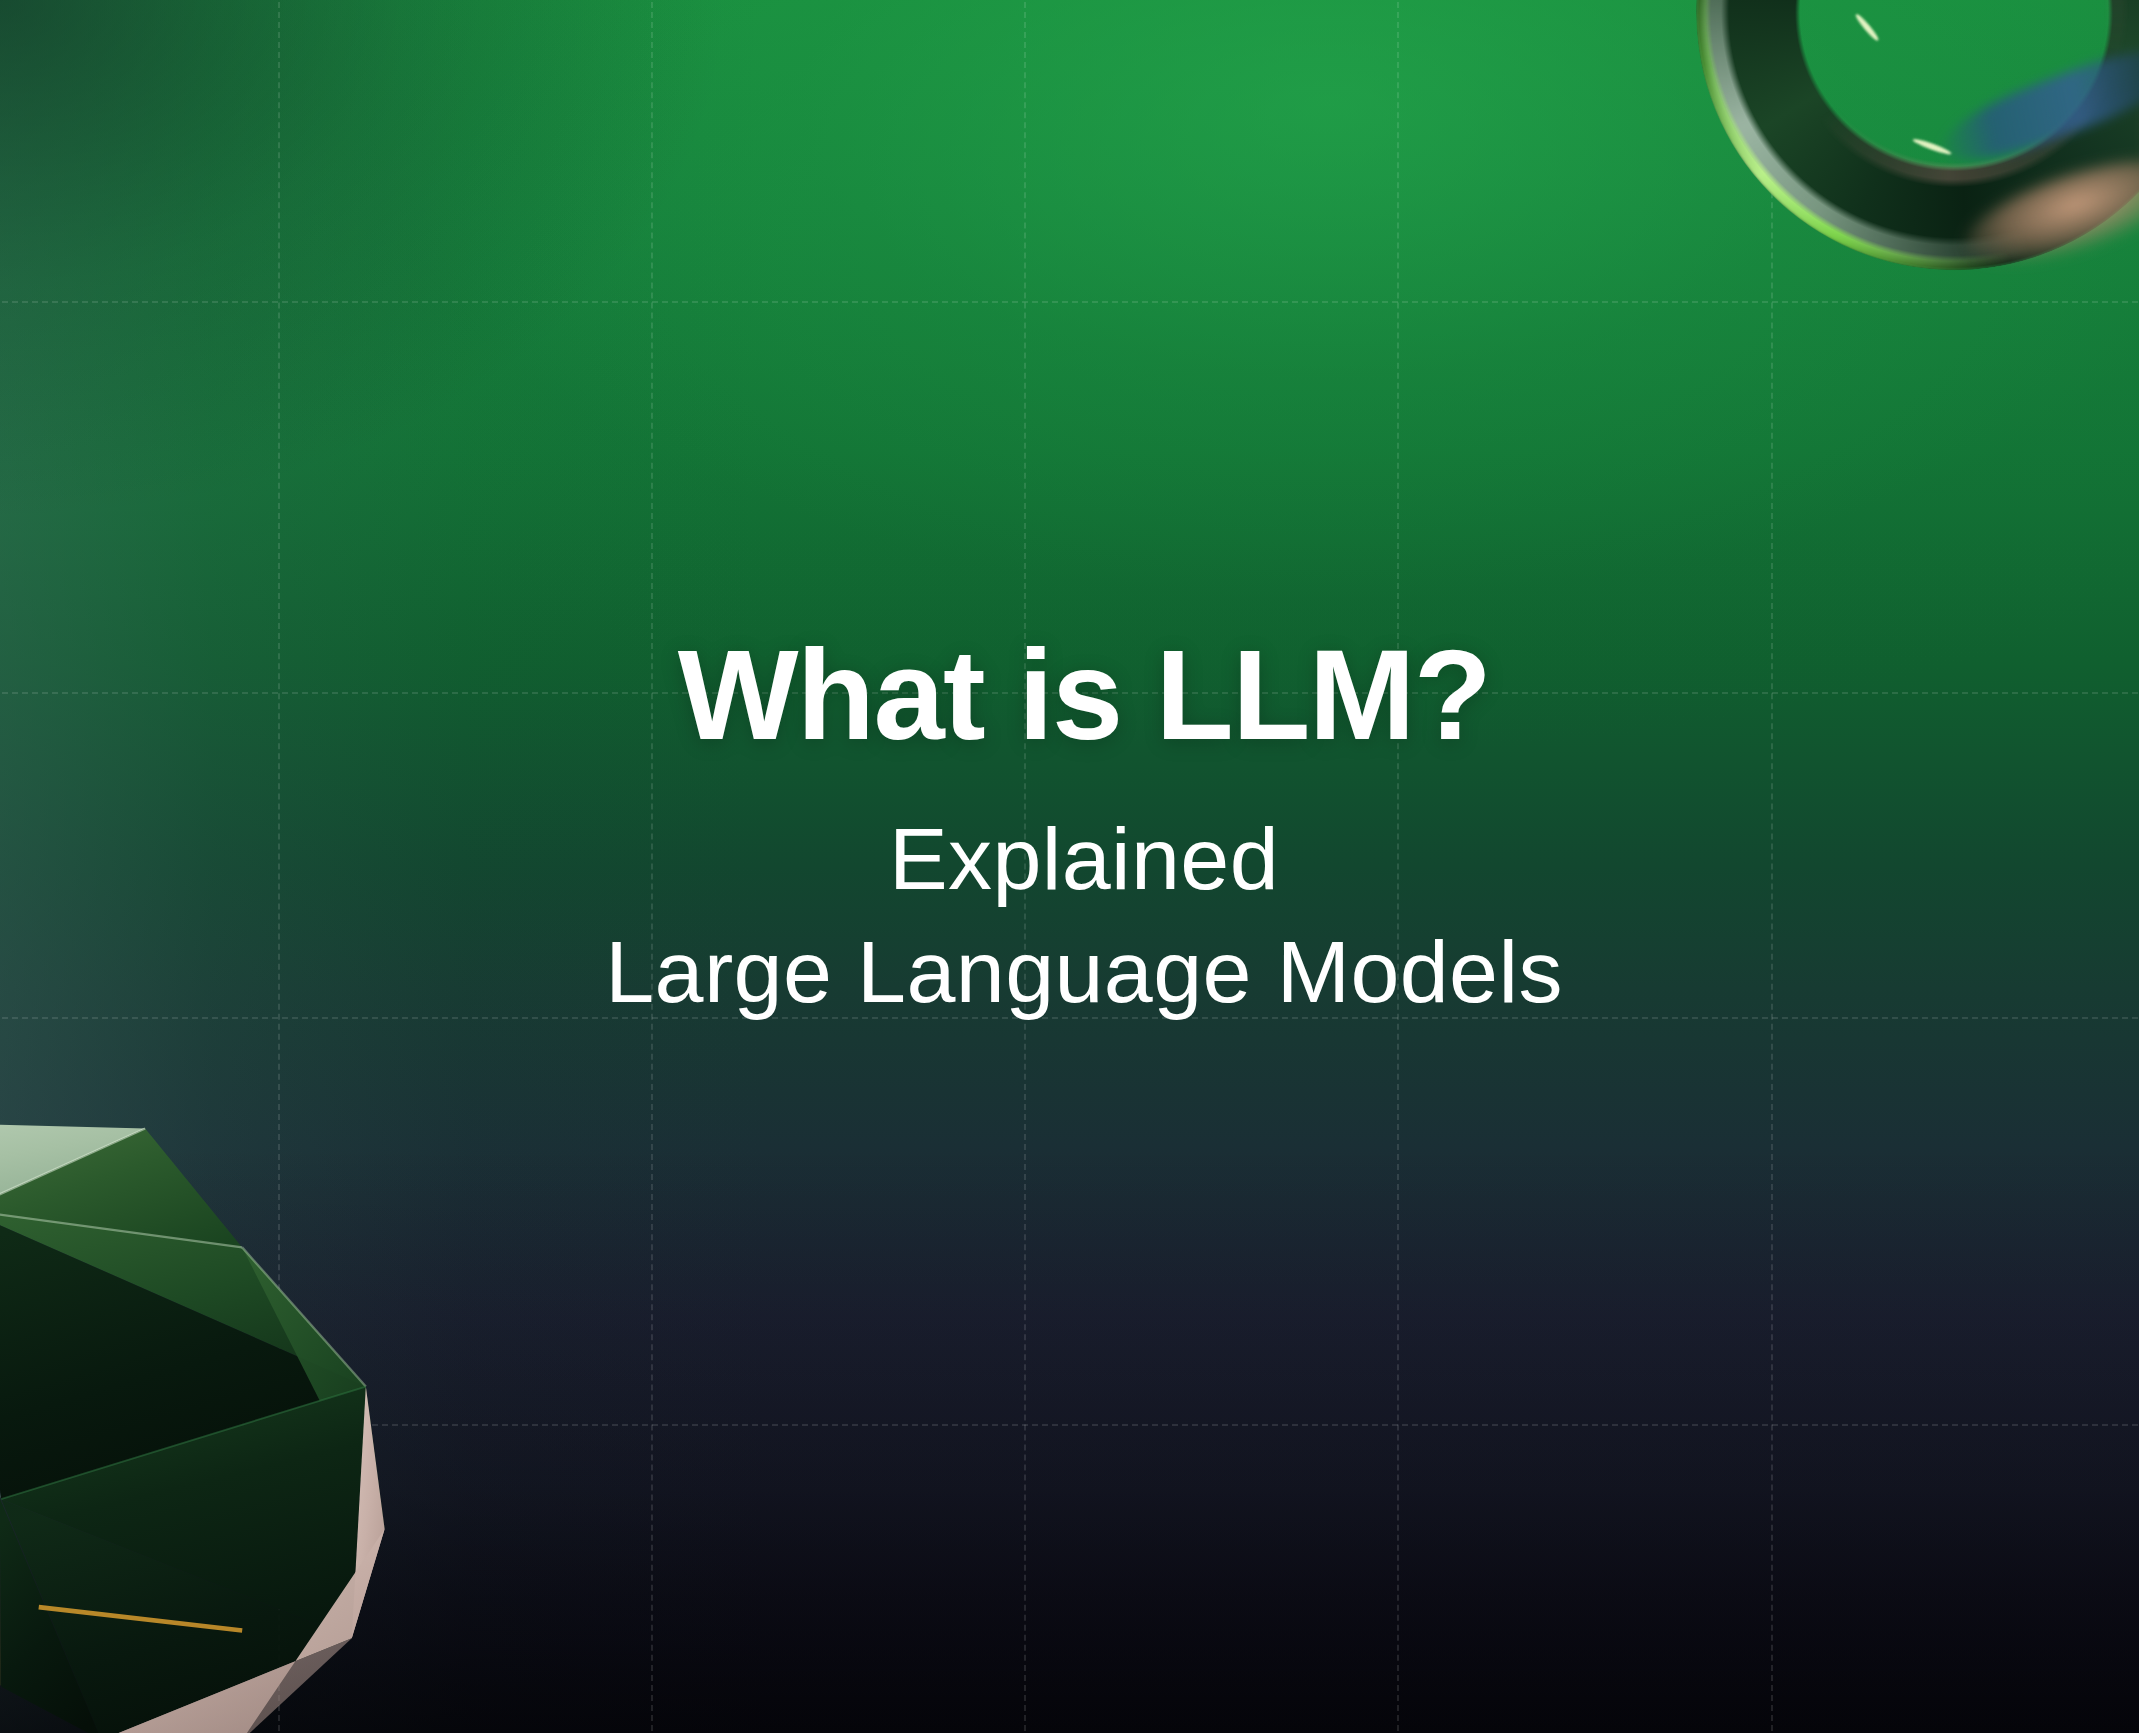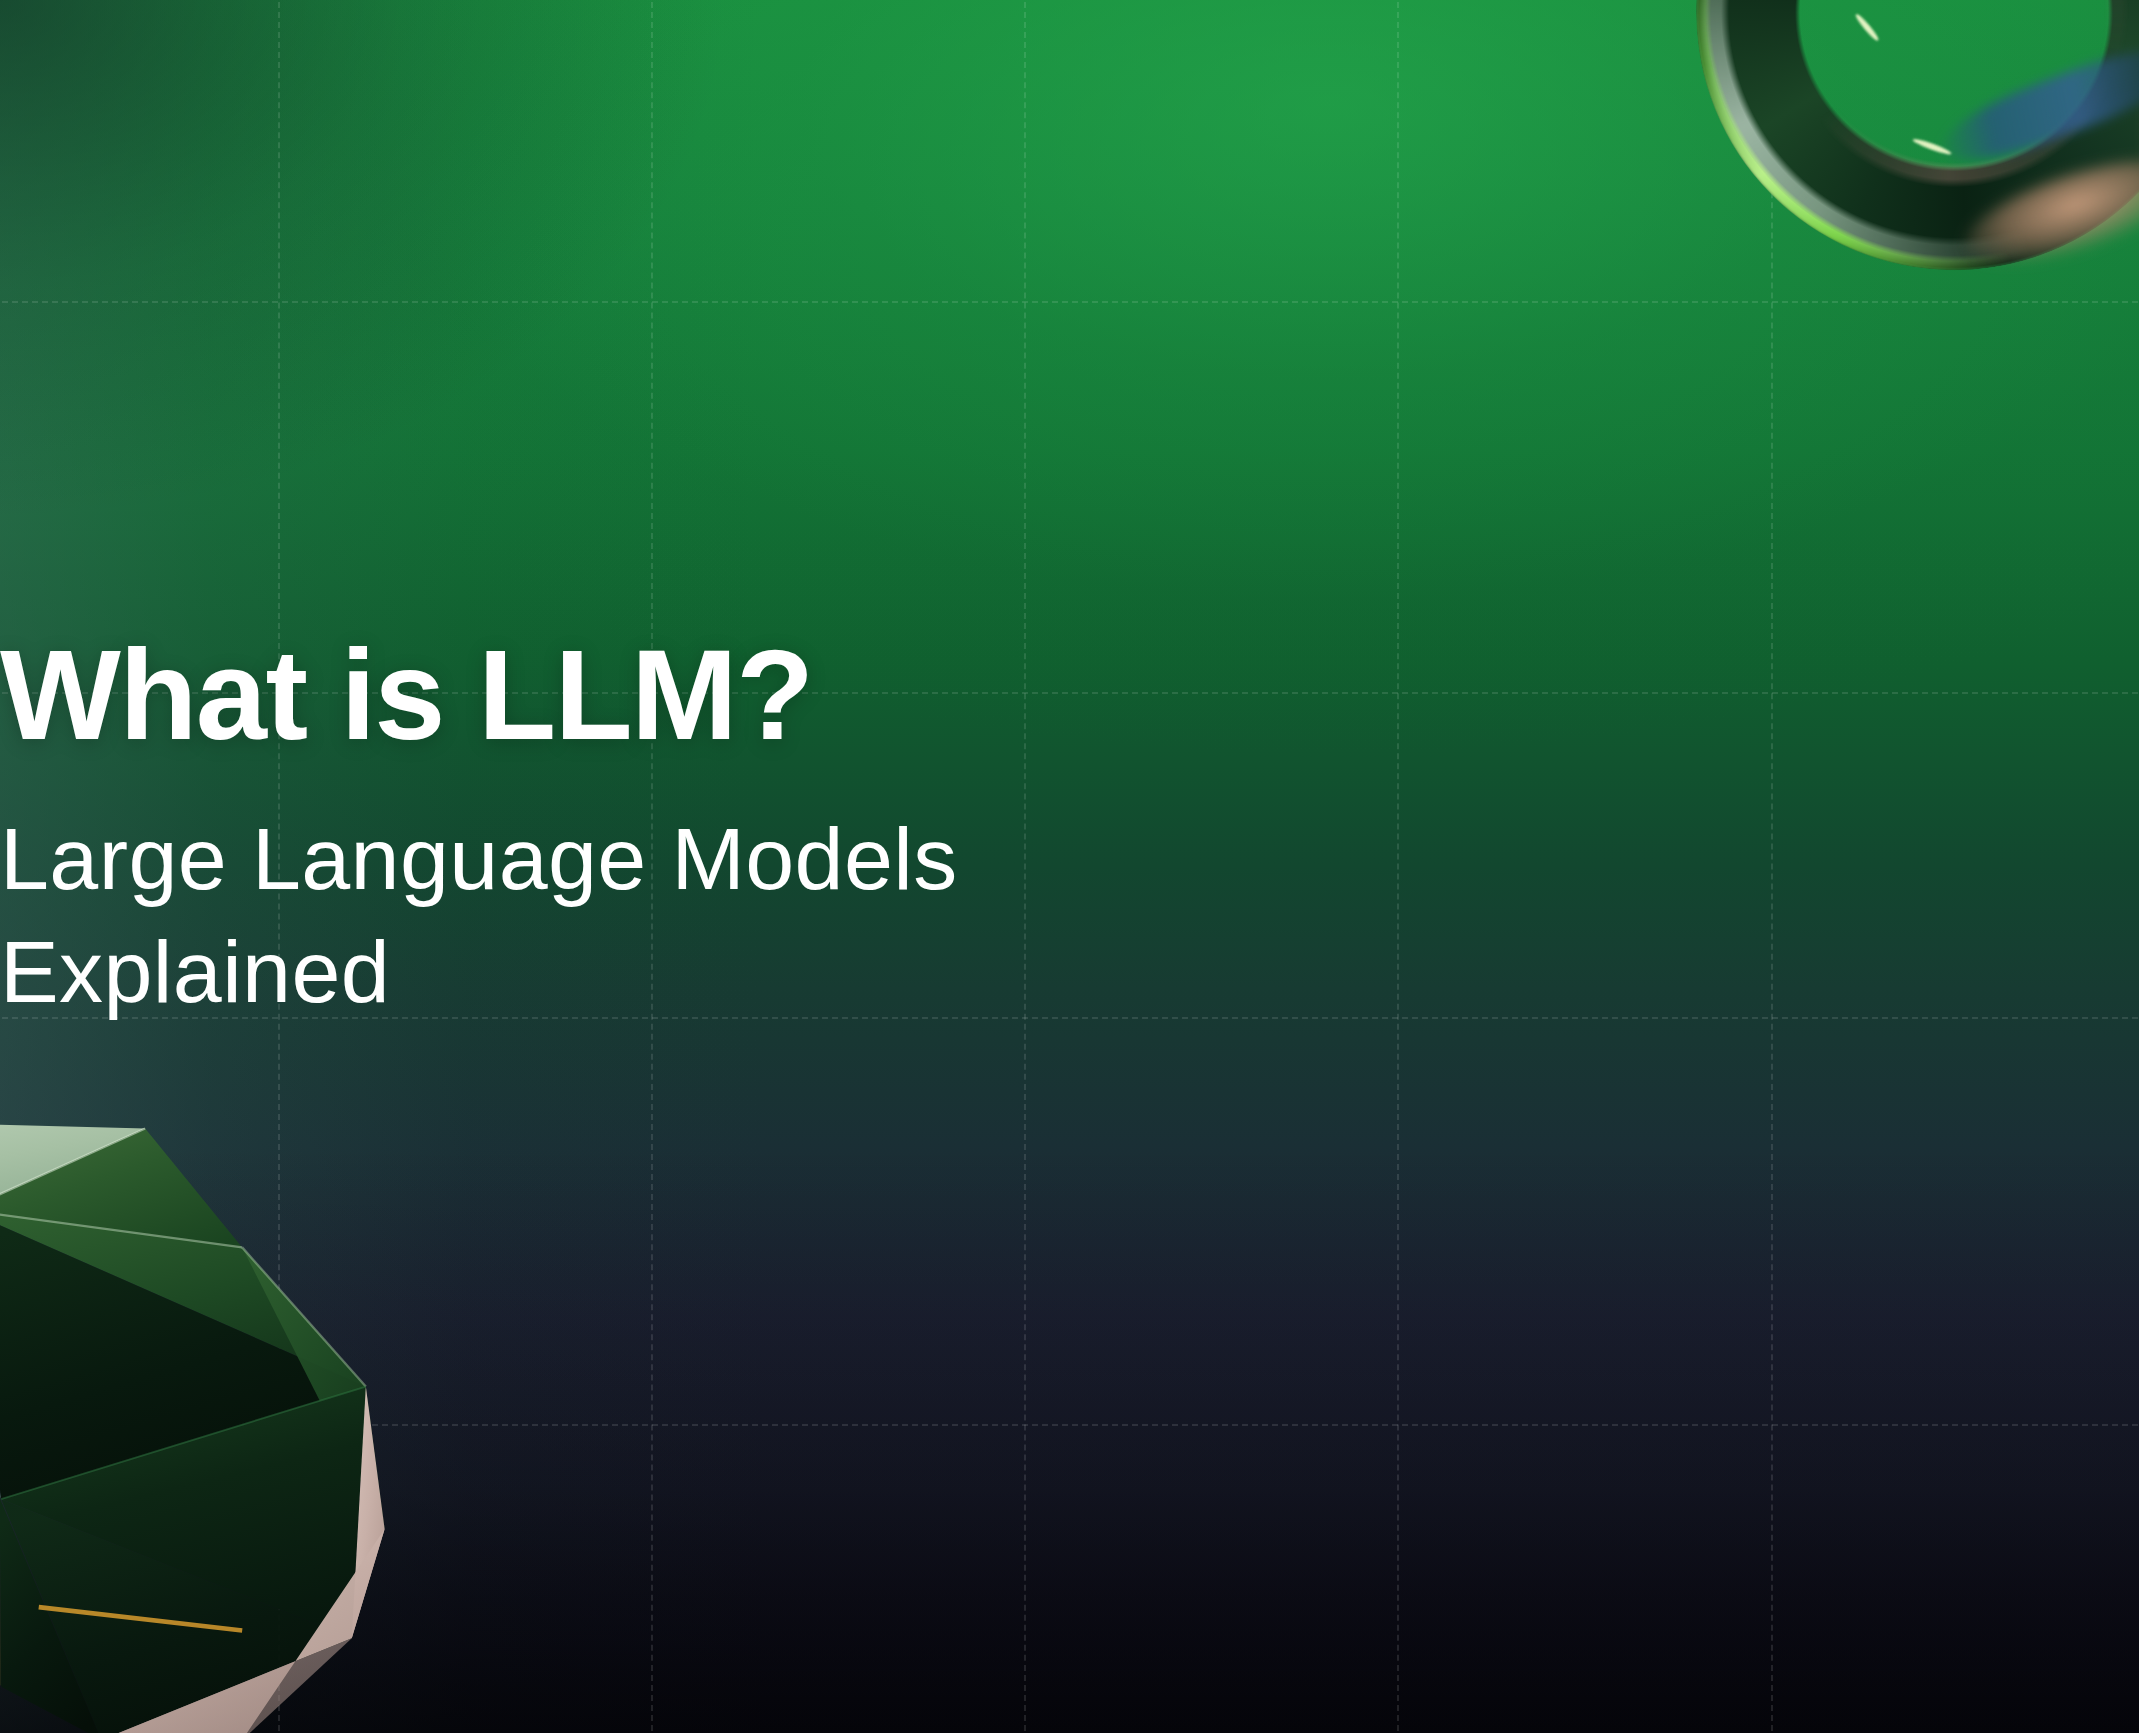--- a/index.html
+++ b/index.html
@@ -289,23 +289,24 @@
   }
 
   .ico-svg { display: block; width: 100%; height: 100%; }
 
   
   .text-block {
     position: absolute;
     left: 0;
     right: 0;
     top: 631px;
-    text-align: left;
+    text-align: center;
     color: #ffffff;
     z-index: 6;
+    padding-left: 28px;
   }
 
   .title {
     font-size: 128px;
     font-weight: 800;
     letter-spacing: -1.6px;
     line-height: 1.0;
     margin: 0;
     text-shadow: 0 3.1px 20.3px rgba(0,0,0,0.22);
     font-stretch: condensed;
@@ -443,19 +444,19 @@
 
       <polyline points="300,660 560,690" stroke="#d79b2e" stroke-width="6" fill="none" opacity="0.85"></polyline>
 
       <polyline points="196,158 236,152" stroke="#e8f5a0" stroke-width="5" fill="none" opacity="0.9"></polyline>
     </svg>
   </div>
 
   <div class="text-block">
     <h1 class="title">What is LLM?</h1>
     <p class="subtitle">
+      <span class="subtitle-line">Explained</span>
       <span class="subtitle-line">Large Language Models</span>
-      <span class="subtitle-line">Explained</span>
     </p>
   </div>
 
 </div>
 
 
 </body></html>

